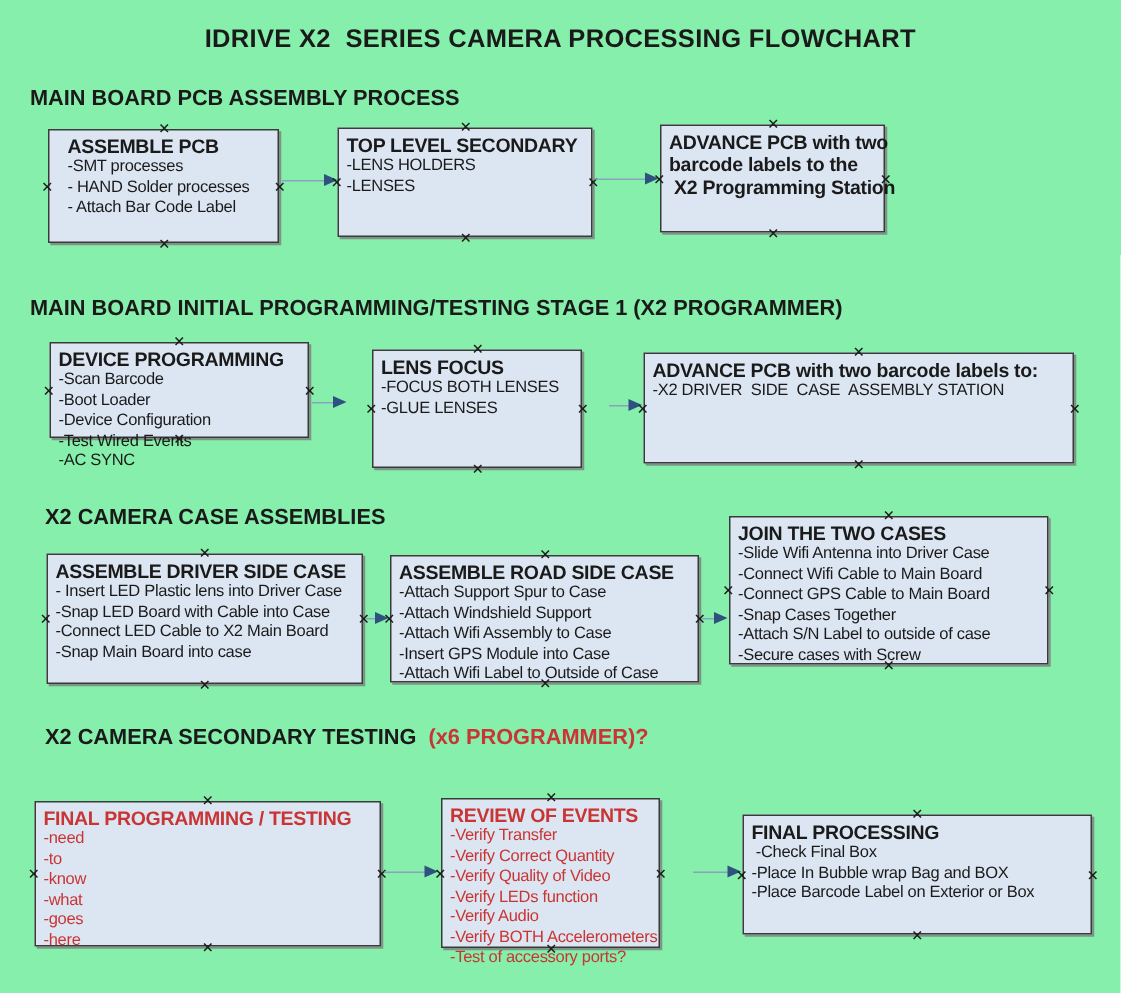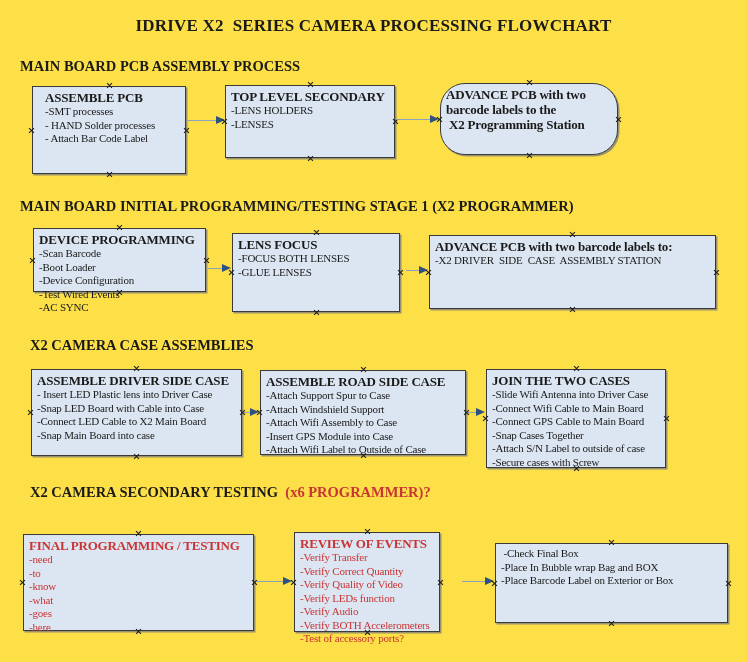--- a/index.html
+++ b/index.html
@@ -1,17 +1,17 @@
 <!DOCTYPE html>
 <html style="--box-fill: #dce6f2; --box-border: #3a3a3a; --arrow-line: #8aa2c0; --arrow-head: #2f5180; --red-text: #c93434; --black-text: #1a1a1a;"><head>
 <meta charset="utf-8">
 <style>
   html,body{margin:0;padding:0;background:#ffffff;}
-  .stage{position:relative;width:747px;height:662px;background:#fde047;overflow:hidden;
-         font-family:Liberation Serif, serif;color:var(--black-text,#1a1a1a);}
+  .stage{position:relative;width:747px;height:662px;background:#86efac;overflow:hidden;
+         font-family:Liberation Sans, sans-serif;color:var(--black-text,#1a1a1a);}
   .page-title{position:absolute;top:16px;left:0;width:100%;text-align:center;
               font-size:17px;font-weight:bold;white-space:pre;letter-spacing:.2px;}
   .sec-head{position:absolute;font-size:14.5px;font-weight:bold;white-space:pre;}
   .fbox{position:absolute;background:var(--box-fill,#dce6f2);border:1.5px solid #3a3a3a;
         box-sizing:border-box;padding:3px 6px 2px 5px;
         box-shadow:1.5px 1.5px 0 rgba(120,120,120,.75);}
   .btitle{font-size:13px;font-weight:bold;line-height:15px;white-space:pre;letter-spacing:-.2px;}
   .bitem{font-size:11px;line-height:13.5px;white-space:pre;letter-spacing:-.2px;}
   .red{color:var(--red-text,#c93434);}
   
@@ -31,21 +31,21 @@
 </style>
 </head>
 <body>
 
 <div class="stage">
 
   <div class="page-title">IDRIVE X2  SERIES CAMERA PROCESSING FLOWCHART</div>
 
   <div class="sec-head" style="left:20px;top:58px;">MAIN BOARD PCB ASSEMBLY PROCESS</div>
 
-  <div class="fbox" style="left:32px;top:86px;width:154px;height:88px;padding-left:12px;">
+  <div class="fbox" style="left:32px;top:86px;width:154px;height:76px;padding-left:12px;">
     <span class="cp t"></span>
     <span class="cp b"></span>
     <span class="cp l"></span>
     <span class="cp r"></span>
     <div class="btitle">ASSEMBLE PCB</div>
     <div class="bitem">-SMT processes</div>
     <div class="bitem">- HAND Solder processes</div>
     <div class="bitem">- Attach Bar Code Label</div>
   </div>
 
@@ -56,21 +56,21 @@
     <span class="cp b"></span>
     <span class="cp l"></span>
     <span class="cp r"></span>
     <div class="btitle">TOP LEVEL SECONDARY</div>
     <div class="bitem">-LENS HOLDERS</div>
     <div class="bitem">-LENSES</div>
   </div>
 
   <div class="arrow" style="left:397px;top:119px;width:40px;"></div>
 
-  <div class="fbox" style="left:440px;top:83px;width:178px;height:72px;border-radius:25px;">
+  <div class="fbox" style="left:440px;top:83px;width:150px;height:72px;">
     <span class="cp t"></span>
     <span class="cp b"></span>
     <span class="cp l"></span>
     <span class="cp r"></span>
     <div class="btitle">ADVANCE PCB with two</div>
     <div class="btitle">barcode labels to the</div>
     <div class="btitle"> X2 Programming Station</div>
   </div>
 
   <div class="sec-head" style="left:20px;top:198px;">MAIN BOARD INITIAL PROGRAMMING/TESTING STAGE 1 (X2 PROGRAMMER)</div>
@@ -83,21 +83,21 @@
     <div class="btitle">DEVICE PROGRAMMING</div>
     <div class="bitem">-Scan Barcode</div>
     <div class="bitem">-Boot Loader</div>
     <div class="bitem">-Device Configuration</div>
     <div class="bitem">-Test Wired Events</div>
     <div class="bitem">-AC SYNC</div>
   </div>
 
   <div class="arrow" style="left:208px;top:268px;width:21px;"></div>
 
-  <div class="fbox" style="left:232px;top:233px;width:168px;height:79px;">
+  <div class="fbox" style="left:248px;top:233px;width:140px;height:79px;">
     <span class="cp t"></span>
     <span class="cp b"></span>
     <span class="cp l"></span>
     <span class="cp r"></span>
     <div class="btitle">LENS FOCUS</div>
     <div class="bitem">-FOCUS BOTH LENSES</div>
     <div class="bitem">-GLUE LENSES</div>
   </div>
 
   <div class="arrow" style="left:406px;top:270px;width:20px;"></div>
@@ -135,21 +135,21 @@
     <div class="btitle">ASSEMBLE ROAD SIDE CASE</div>
     <div class="bitem">-Attach Support Spur to Case</div>
     <div class="bitem">-Attach Windshield Support</div>
     <div class="bitem">-Attach Wifi Assembly to Case</div>
     <div class="bitem">-Insert GPS Module into Case</div>
     <div class="bitem">-Attach Wifi Label to Outside of Case</div>
   </div>
 
   <div class="arrow" style="left:468px;top:412px;width:15px;"></div>
 
-  <div class="fbox" style="left:486px;top:369px;width:180px;height:99px;">
+  <div class="fbox" style="left:486px;top:344px;width:213px;height:99px;">
     <span class="cp t"></span>
     <span class="cp b"></span>
     <span class="cp l"></span>
     <span class="cp r"></span>
     <div class="btitle">JOIN THE TWO CASES</div>
     <div class="bitem">-Slide Wifi Antenna into Driver Case</div>
     <div class="bitem">-Connect Wifi Cable to Main Board</div>
     <div class="bitem">-Connect GPS Cable to Main Board</div>
     <div class="bitem">-Snap Cases Together</div>
     <div class="bitem">-Attach S/N Label to outside of case</div>
@@ -189,18 +189,19 @@
     <div class="bitem red">-Test of accessory ports?</div>
   </div>
 
   <div class="arrow" style="left:462px;top:581px;width:30px;"></div>
 
   <div class="fbox" style="left:495px;top:543px;width:233px;height:80px;">
     <span class="cp t"></span>
     <span class="cp b"></span>
     <span class="cp l"></span>
     <span class="cp r"></span>
+    <div class="btitle">FINAL PROCESSING</div>
     <div class="bitem"> -Check Final Box</div>
     <div class="bitem">-Place In Bubble wrap Bag and BOX</div>
     <div class="bitem">-Place Barcode Label on Exterior or Box</div>
   </div>
 
 </div>
 
 </body></html>

